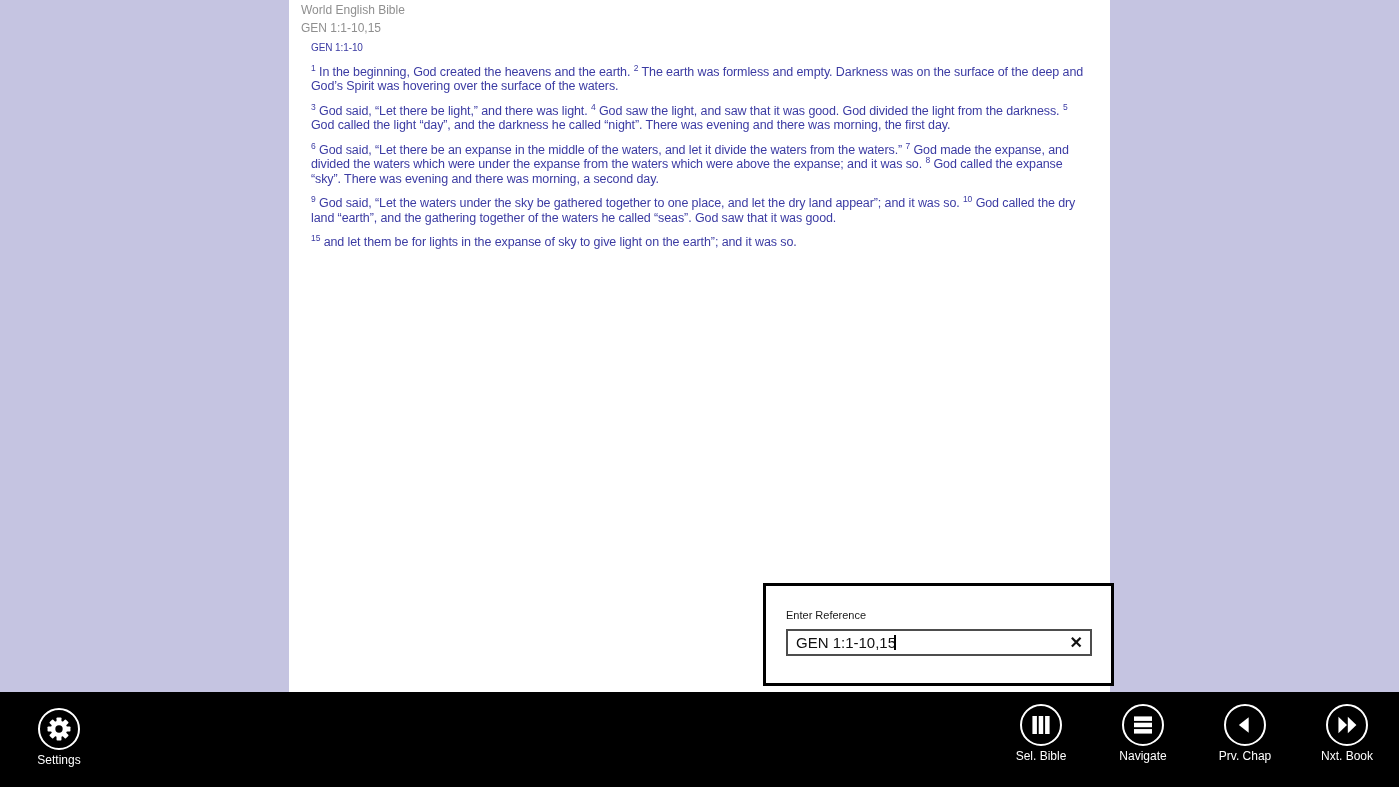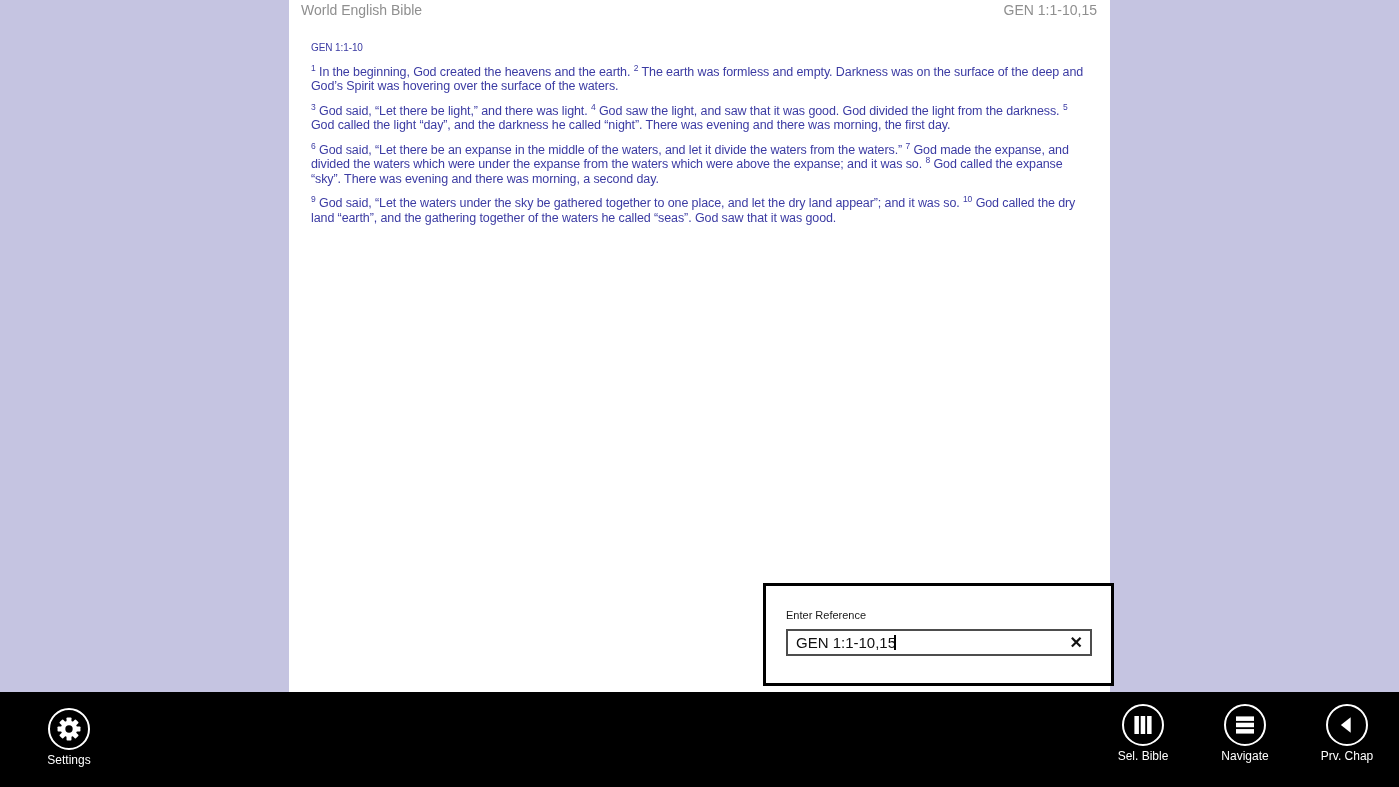--- a/index.html
+++ b/index.html
@@ -11,21 +11,21 @@
     overflow:hidden;
   }
   
   .pane {
     position:absolute; left:289px; top:0; width:821px; height:692px;
     background:var(--pane-bg,#ffffff);
   }
   .pane-header {
     display:flex; justify-content:space-between; align-items:flex-start;
     height:19px; padding:1px 13px 0 12px;
-    color:var(--header-text,#8f8f8f); font-size:14px; line-height:18px;
+    color:var(--header-text,#8f8f8f); font-size:12px; line-height:18px;flex-direction:column;
   }
   .scripture {
     padding:22px 18px 0 22px;
     color:var(--scripture-text,#3b3ba3);
     font-size:12.5px; line-height:14.5px; letter-spacing:-0.1px;
   }
   .sec-heading { font-size:10px; font-weight:400; margin:0 0 9px 0; }
   .verse-para { margin:0 0 10px 0; }
   sup.vnum { font-size:8.5px; line-height:0; }
   
@@ -53,21 +53,21 @@
   
   .appbar {
     position:absolute; left:0; bottom:0; width:1399px; height:95px;
     background:var(--appbar-bg,#000000);
   }
   .ab-btn {
     display:flex; flex-direction:column; align-items:center; gap:4px;
     cursor:pointer; background:none; border:none; color:#fff;
     font-family:"Liberation Sans", sans-serif;
   }
-  .settings-btn { position:absolute; left:27px; top:16px; width:84px; }
+  .settings-btn { position:absolute; left:17px; top:16px; width:84px; }
   .nav-group { position:absolute; right:1px; top:12px; display:flex; }
   .nav-group .ab-btn { width:102px; }
   .ring {
     width:42px; height:42px; border:2.5px solid #fff; border-radius:50%;
     display:flex; align-items:center; justify-content:center;
   }
   .glyph { width:36px; height:36px; display:block; }
   .ab-label { color:var(--appbar-text,#ffffff); font-size:12px; line-height:13px; white-space:nowrap; }
 </style>
 </head>
@@ -107,20 +107,24 @@
           <span>God called the expanse “sky”. There was evening and there was morning, a second day.</span>
         </p>
         <p class="verse-para">
           <sup class="vnum">9</sup>
           <span>God said, “Let the waters under the sky be gathered together to one place, and let the dry land appear”; and it was so.</span>
           <sup class="vnum">10</sup>
           <span>God called the dry land “earth”, and the gathering together of the waters he called “seas”. God saw that it was good.</span>
         </p>
       </div>
       <div class="section">
+        <p class="verse-para">
+          <sup class="vnum">15</sup>
+          <span>and let them be for lights in the expanse of sky to give light on the earth”; and it was so.</span>
+        </p>
       </div>
     </div>
   </div>
 
   <div class="dialog">
     <div class="dialog-label">Enter Reference</div>
     <div class="input-row">
       <input class="ref-input" type="text" value="GEN 1:1-10,15" style="">
       <span class="caret"></span>
       <button class="clear-btn">✕</button>
@@ -171,17 +175,26 @@
       <button class="ab-btn">
         <span class="ring">
           <svg class="glyph" viewBox="0 0 44 44" fill="#ffffff">
             <polygon points="26.5,12.5 26.5,31.5 14.5,22"></polygon>
           </svg>
         </span>
         <span class="ab-label">Prv. Chap</span>
       </button>
 
 
+      <button class="ab-btn">
+        <span class="ring">
+          <svg class="glyph" viewBox="0 0 44 44" fill="#ffffff">
+            <polygon points="11.5,12 11.5,32 22,22"></polygon>
+            <polygon points="23,12 23,32 33.5,22"></polygon>
+          </svg>
+        </span>
+        <span class="ab-label">Nxt. Book</span>
+      </button>
 
     </div>
   </div>
 
 </div>
 
 </body></html>

